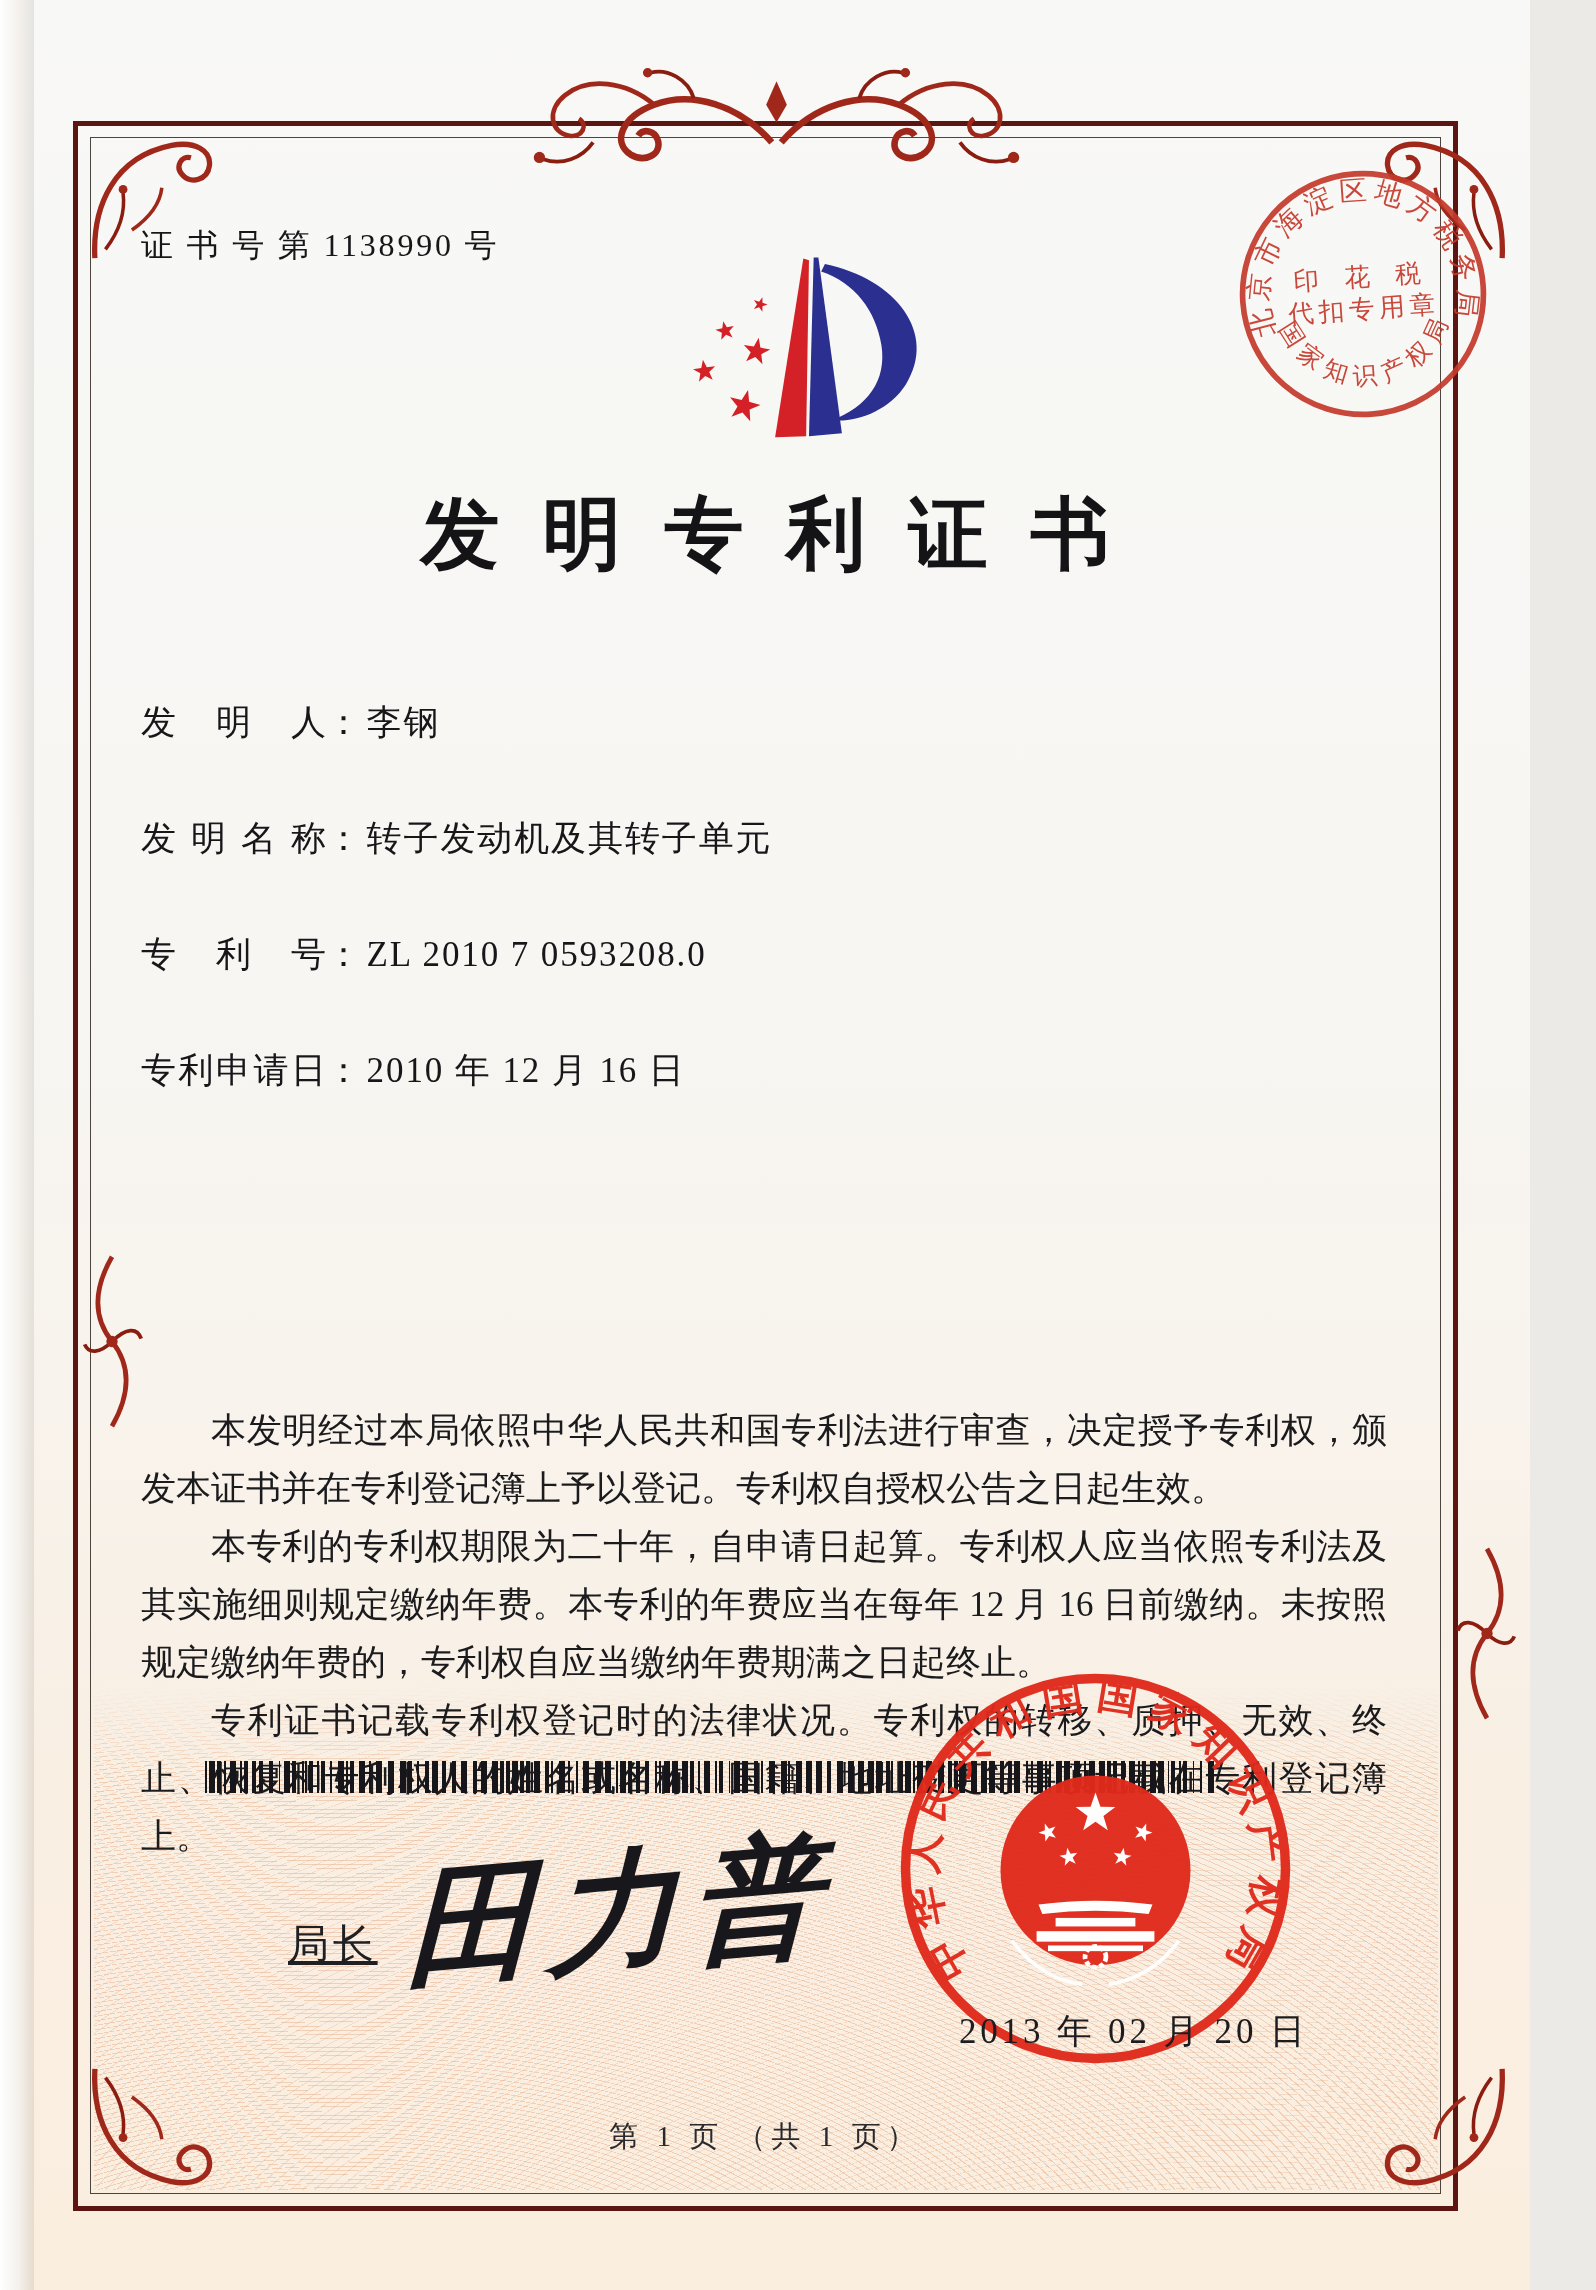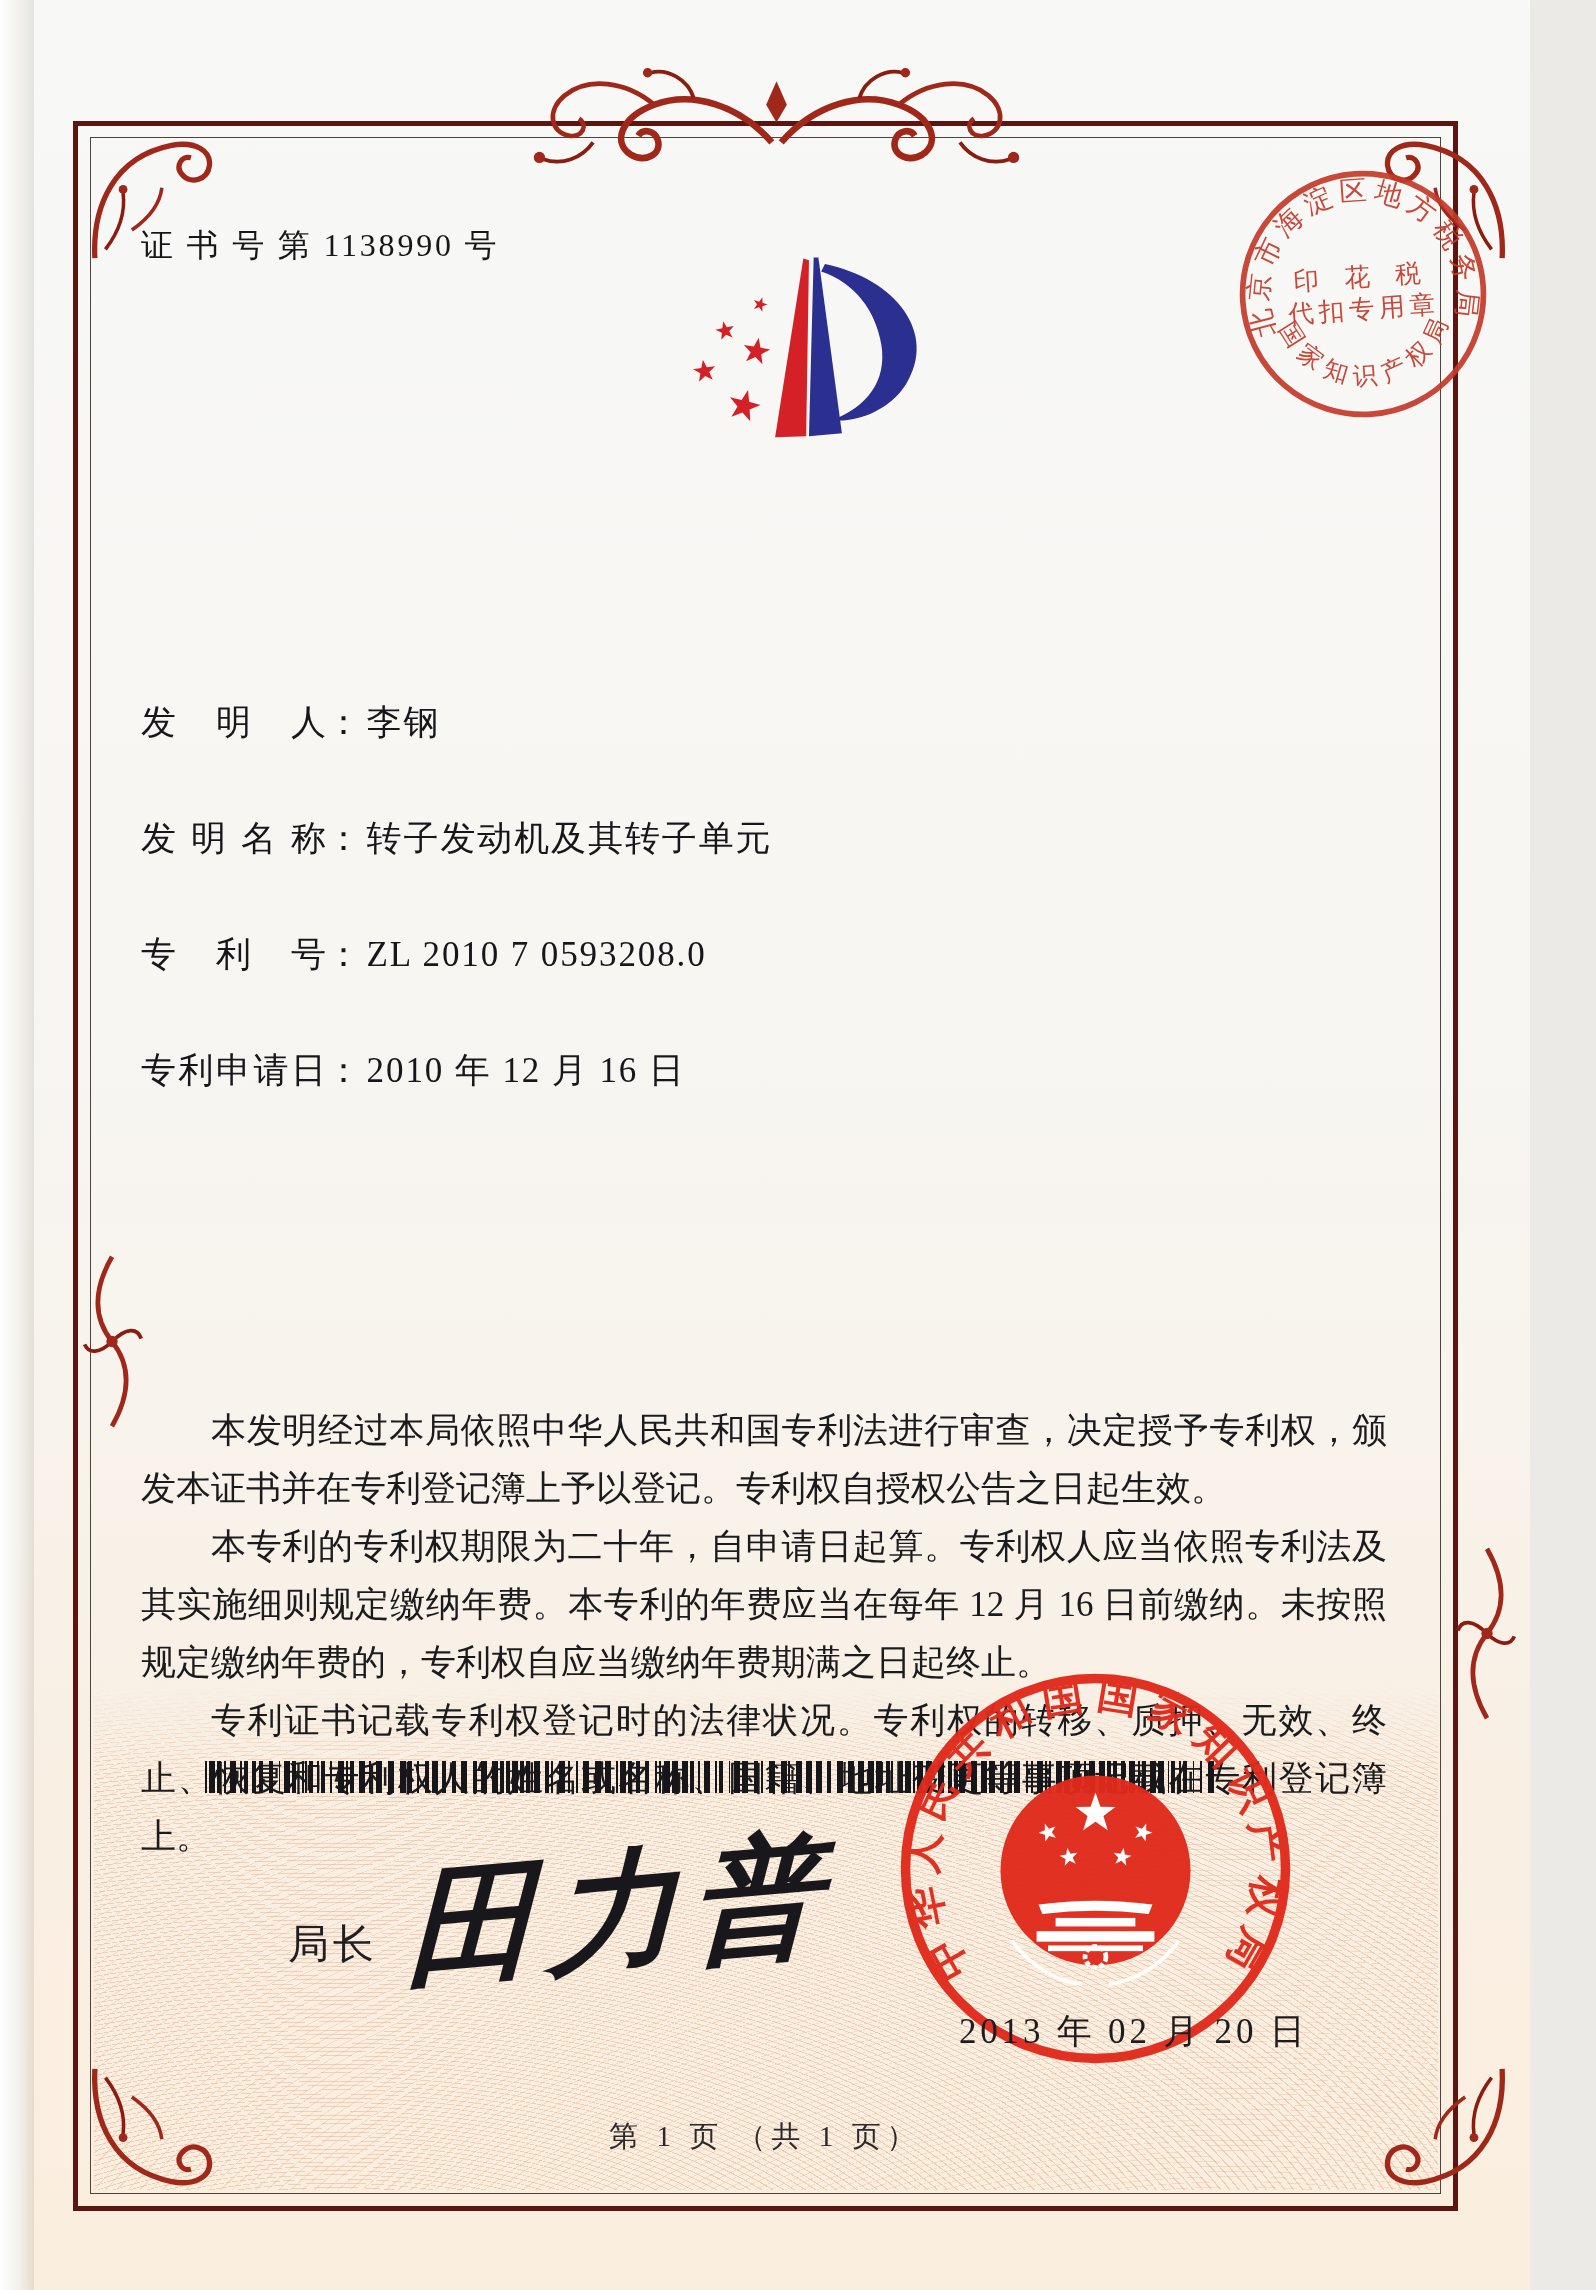--- a/index.html
+++ b/index.html
@@ -30,21 +30,21 @@
   .field-colon{display:inline-block;}
   .field-value{display:inline-block;margin-left:5.6px;letter-spacing:1.9px;}
   .paragraphs{position:absolute;left:141px;right:143px;top:1402px;z-index:10;
     font-size:35px;line-height:58px;color:#1b1b1e;text-align:justify;}
   .paragraphs p{margin:0;text-indent:2em;}
   
   .barcode{position:absolute;left:205px;top:1761px;width:1013px;height:32px;z-index:10;
     display:flex;align-items:stretch;}
   .barcode span{display:block;background:#15151a;}
   
-  .signer-title{position:absolute;left:288px;top:1917px;font-size:41px;color:#202024;letter-spacing:3.8px;z-index:12;}
+  .signer-title{position:absolute;left:288px;top:1917px;font-size:41px;color:#202024;letter-spacing:3.8px;z-index:12;text-decoration:underline;}
   .signature{position:absolute;left:405px;top:1825px;font-size:130px;color:#17171c;z-index:12;
     font-style:italic;font-weight:bold;transform:rotate(-5deg) skewX(-6deg);letter-spacing:13px;}
   
   .seal{position:absolute;left:896px;top:1669px;width:399px;height:399px;z-index:15;opacity:.96;}
   .seal-date{position:absolute;left:959px;top:2008px;font-size:35px;color:#1c1c20;letter-spacing:3.8px;z-index:16;}
   .tax-stamp{position:absolute;left:1235px;top:166px;width:256px;height:256px;z-index:15;opacity:.92;transform:rotate(-4deg);}
   .footer{position:absolute;left:0;right:0;top:2117px;text-align:center;font-size:29px;color:#2a2a2e;letter-spacing:5.6px;z-index:10;}
   .ornament{position:absolute;z-index:8;}
 </style>
 </head>
@@ -126,20 +126,21 @@
     <path d="M163,28 L169,30 L166,217 L133,218 Z" fill="#d42027"></path>
     <path d="M174,27 L179,27 L204,214 L169,217 Z" fill="#2b2f8f"></path>
     <path d="M186,34 C262,50 306,108 272,162 C254,190 219,203 193,200 C231,186 252,158 246,120 C240,84 218,54 182,42 Z" fill="#2b2f8f"></path>
     <use href="#star5" fill="#d42027" transform="translate(117,77) scale(0.8) rotate(18)"></use>
     <use href="#star5" fill="#d42027" transform="translate(80,105) scale(1.05) rotate(-12)"></use>
     <use href="#star5" fill="#d42027" transform="translate(113,127) scale(1.5) rotate(10)"></use>
     <use href="#star5" fill="#d42027" transform="translate(58,148) scale(1.25) rotate(-8)"></use>
     <use href="#star5" fill="#d42027" transform="translate(100,185) scale(1.75) rotate(14)"></use>
   </svg>
 
+  <h1 class="title">发明专利证书</h1>
 
   <div class="fields">
     <div class="field-row">
       <span class="field-label">发明人</span><span class="field-colon">：</span><span class="field-value">李钢</span>
     </div>
     <div class="field-row">
       <span class="field-label">发明名称</span><span class="field-colon">：</span><span class="field-value">转子发动机及其转子单元</span>
     </div>
     <div class="field-row">
       <span class="field-label">专利号</span><span class="field-colon">：</span><span class="field-value">ZL 2010 7 0593208.0</span>

